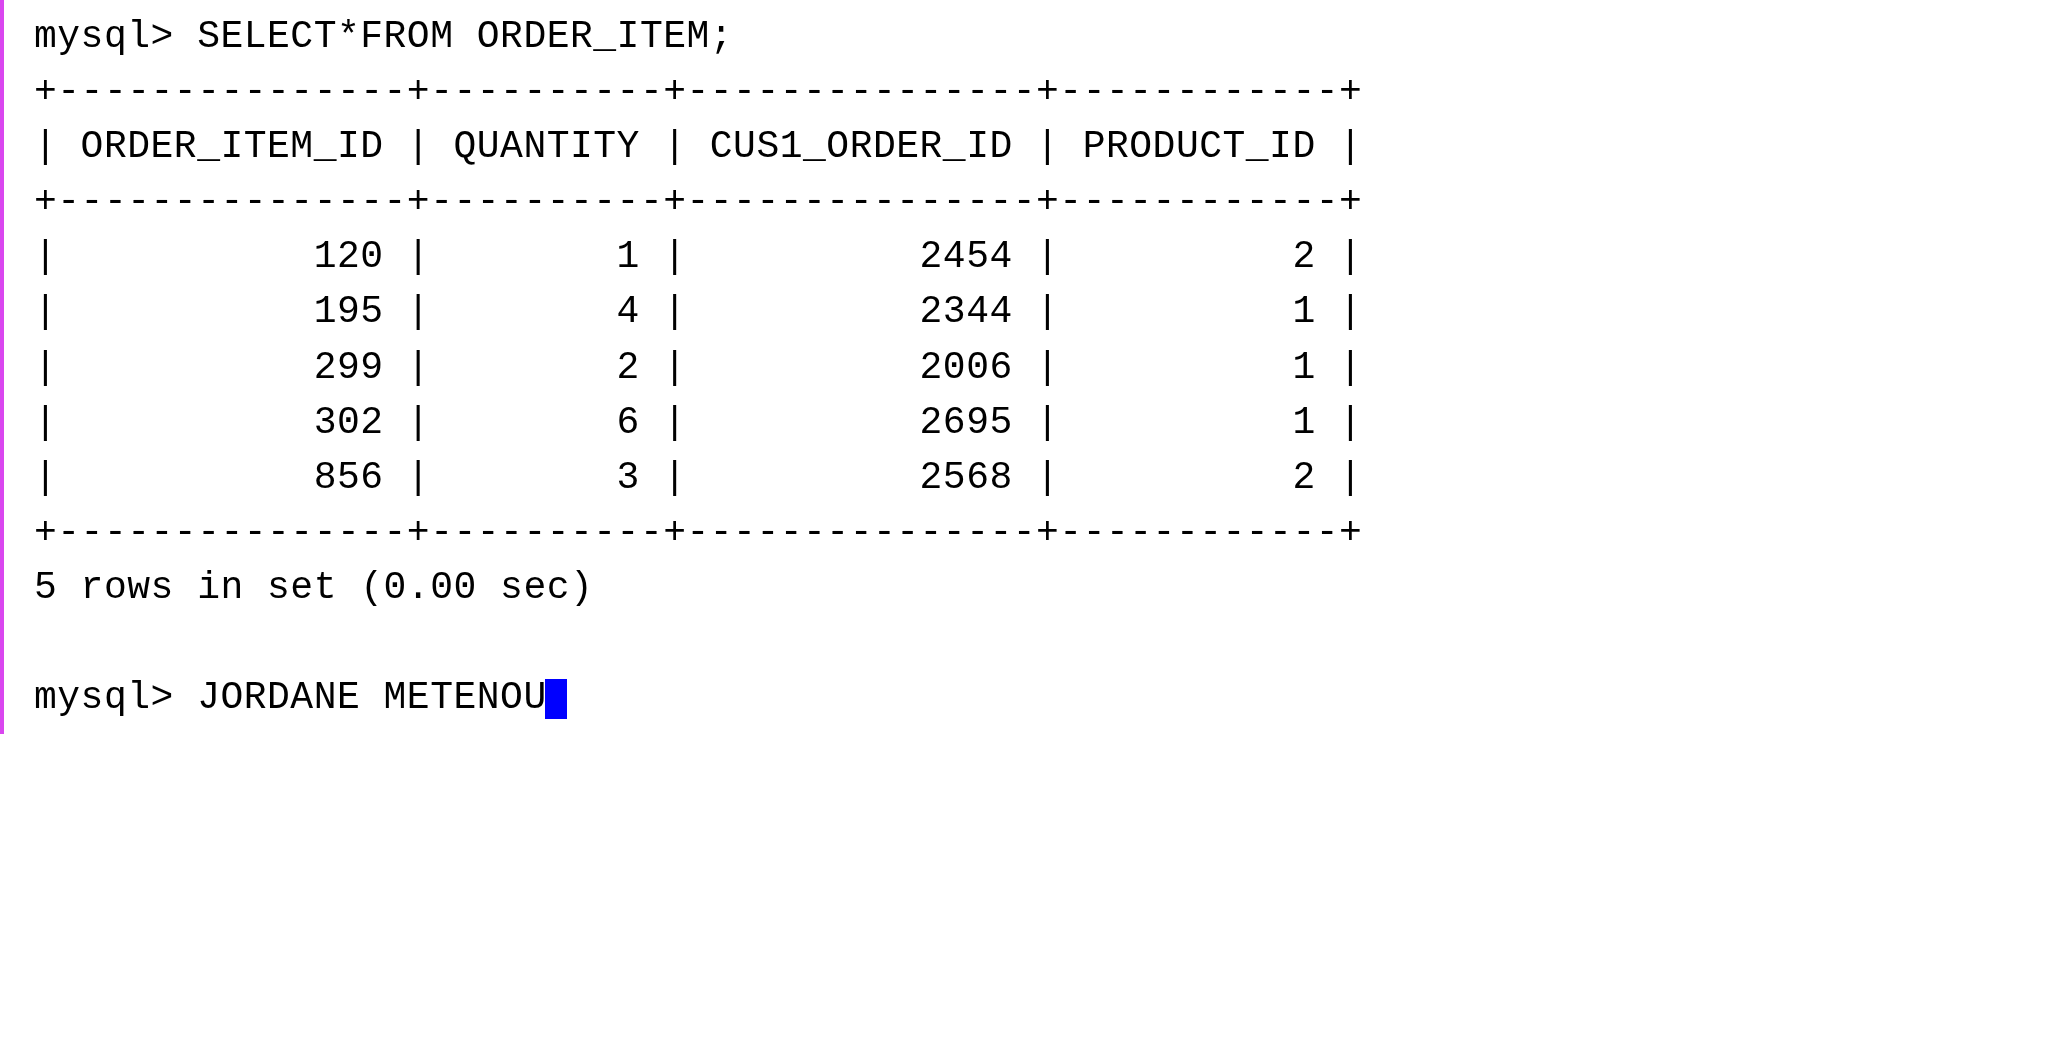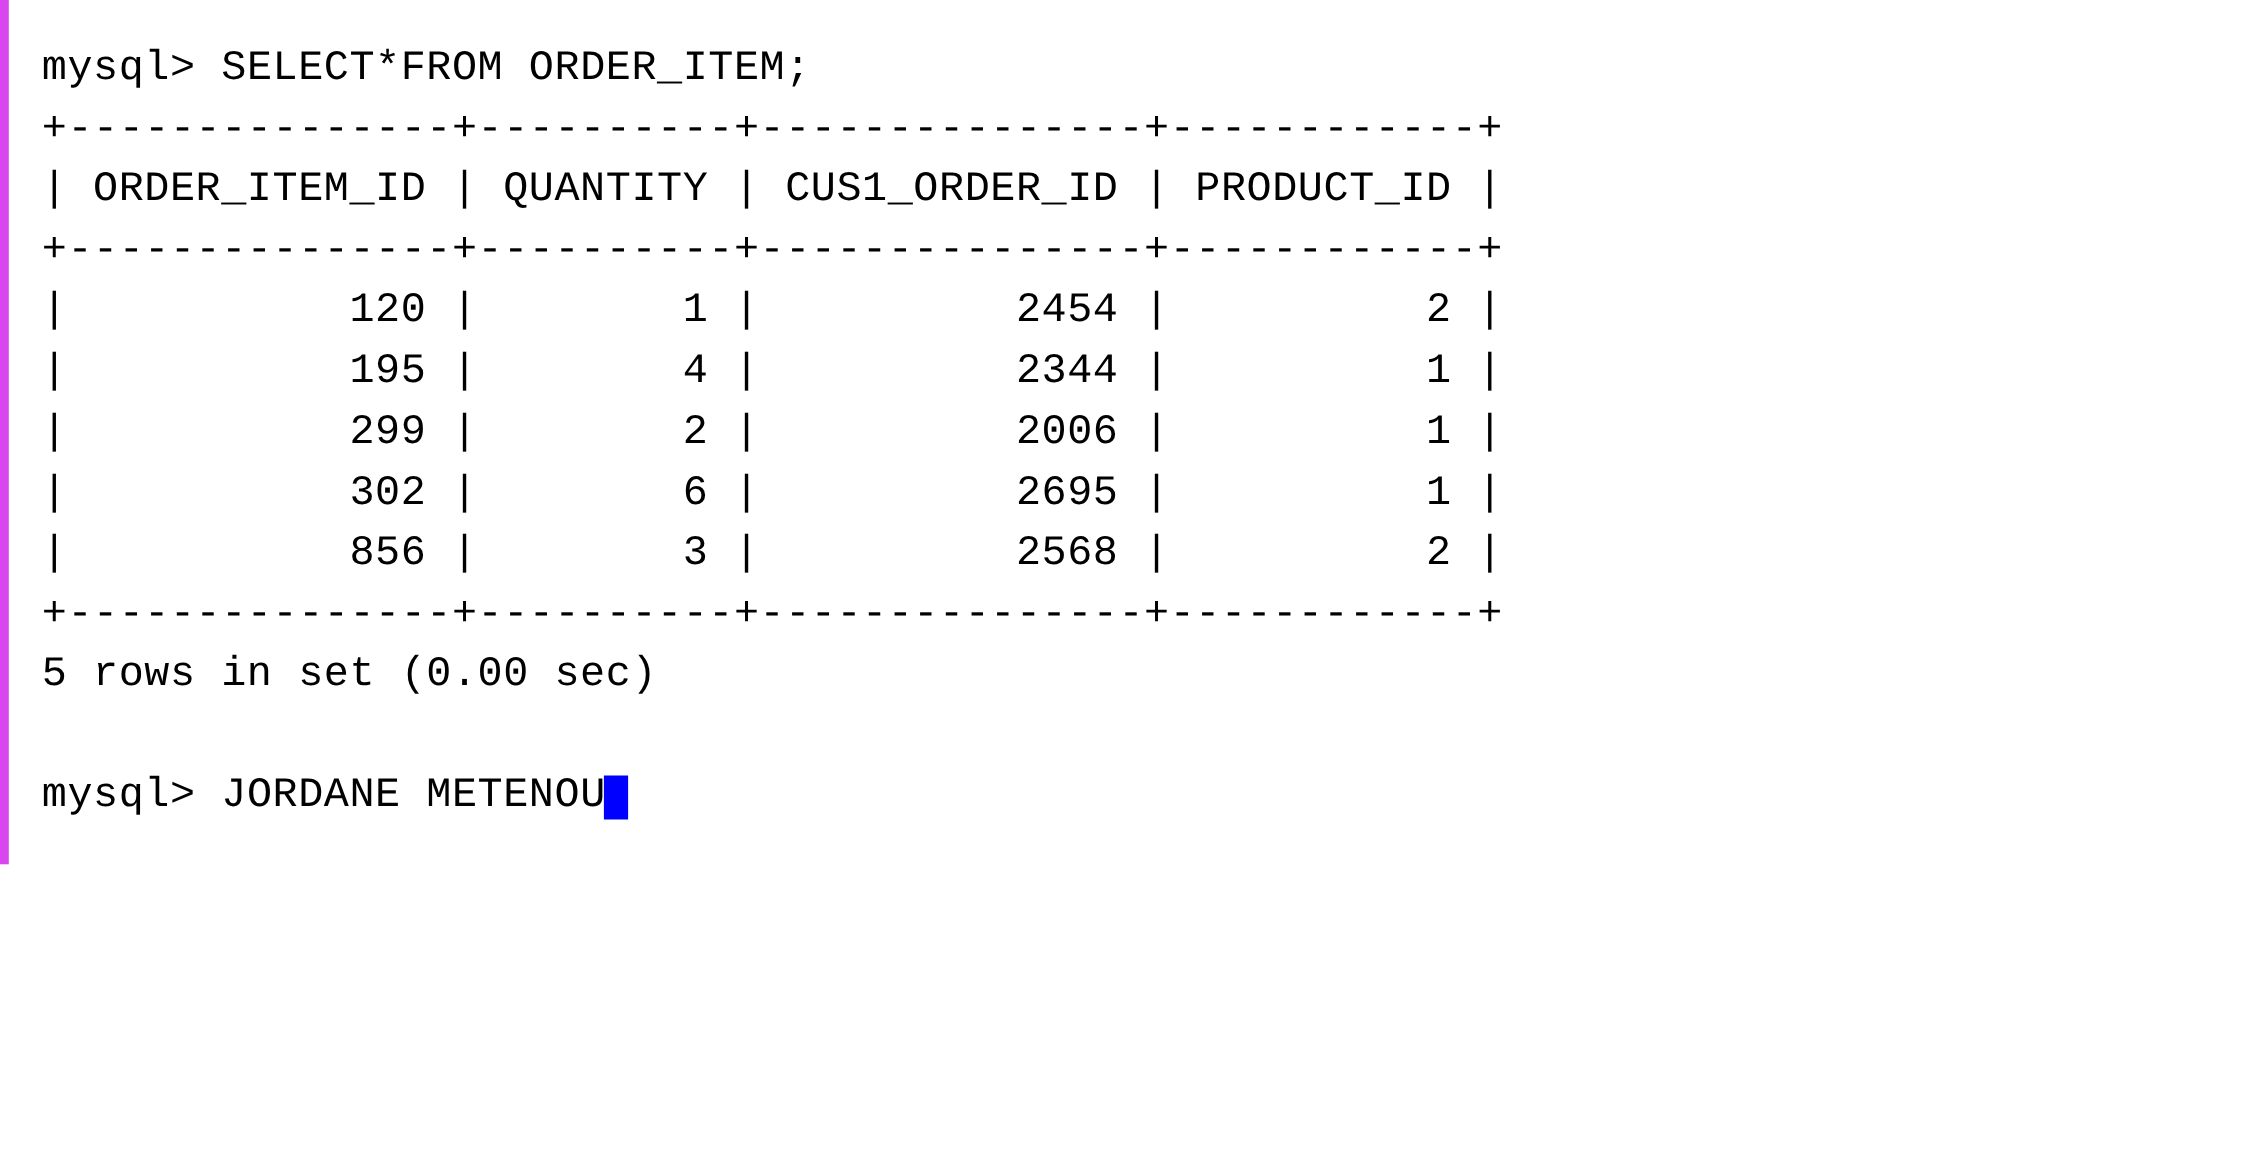--- a/index.html
+++ b/index.html
@@ -5,22 +5,22 @@
     body {
       margin: 0;
       padding: 0;
       background: #ffffff;
       font-family: "Courier New", Courier, monospace;
       font-size: 38px;
       line-height: 1.45;
       color: #000000;
     }
     .terminal {
-      padding: 35px 30px;
-      border-left: 8px solid #d946ef;
+      padding: 9px 30px;
+      border-left: 4px solid #d946ef;
       white-space: pre;
       letter-spacing: 0.5px;
     }
     .cursor {
       display: inline-block;
       width: 22px;
       height: 40px;
       background: #0000ff;
       vertical-align: text-bottom;
       margin-left: -2px;

